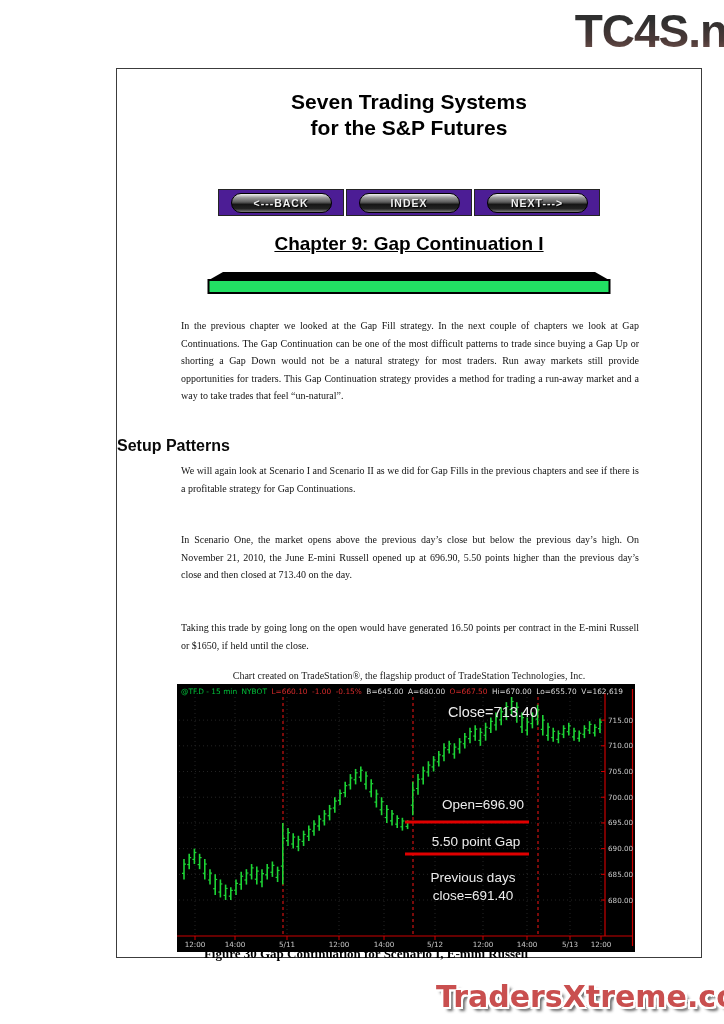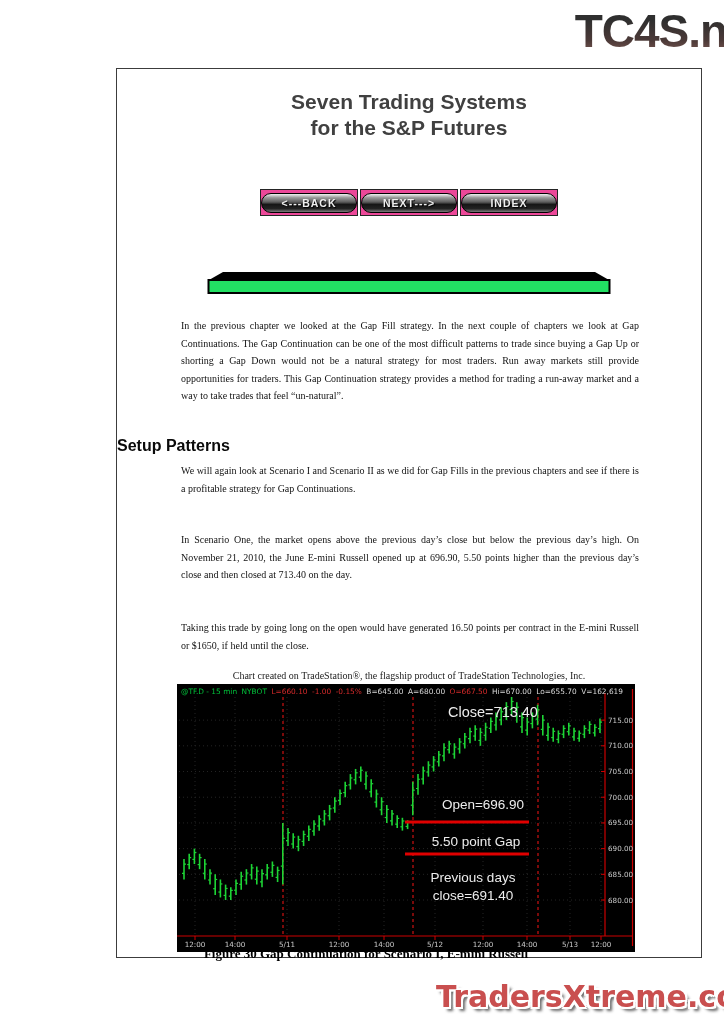--- a/index.html
+++ b/index.html
@@ -16,26 +16,26 @@
 
   
   .page {
     position:absolute; left:68px; top:68px; width:586px; height:890px;
     background:#fff; border:1px solid #3c3c3c;
   }
 
   .book-title {
     position:absolute; top:20px; left:0; right:0; text-align:center;
     font-family:"Liberation Sans", sans-serif; font-weight:bold; font-size:21px;
-    line-height:26px; color:#404040;
+    line-height:26px; color:#000000;
   }
 
   .nav-bar { position:absolute; top:120px; left:0; right:0; display:flex; justify-content:center; gap:2px; }
   .nav-tile {
-    width:98px; height:27px; background:#ec4899; border:1px solid #242424;
+    width:126px; height:27px; background:#4c1d95; border:1px solid #242424;
     display:flex; align-items:center; justify-content:center; cursor:pointer;
   }
   .nav-pill {
     width:101px; height:20px; border-radius:10px;
     background:linear-gradient(180deg,#f2f2f2 0%,#9a9a9a 20%,#5d5d5d 45%,#161616 58%,#232323 82%,#7d7d7d 100%);
     border:1px solid #000; display:flex; align-items:center; justify-content:center;
   }
   .nav-label {
     font-family:"Liberation Sans", sans-serif; font-weight:bold; font-size:10.5px;
     letter-spacing:1px; color:#efefef; text-shadow:1px 1px 1px #000;
@@ -112,30 +112,31 @@
     </div>
 
     <div class="nav-bar">
       <div class="nav-tile">
         <div class="nav-pill">
           <span class="nav-label">&lt;---BACK</span>
         </div>
       </div>
       <div class="nav-tile">
         <div class="nav-pill">
-          <span class="nav-label">NEXT---&gt;</span>
+          <span class="nav-label">INDEX</span>
         </div>
       </div>
       <div class="nav-tile">
         <div class="nav-pill">
-          <span class="nav-label">INDEX</span>
+          <span class="nav-label">NEXT---&gt;</span>
         </div>
       </div>
     </div>
 
+    <div class="chapter-title">Chapter 9: Gap Continuation I</div>
 
     <div class="divider-bar">
       <svg width="404" height="24">
         <polygon points="16,1 388,1 402,9 2,9" fill="#000"></polygon>
         <rect x="1.5" y="9" width="401" height="13" fill="#22e063" stroke="#000" stroke-width="2"></rect>
       </svg>
     </div>
 
     <p class="body-par p1">In the previous chapter we looked at the Gap Fill strategy.  In the next couple of chapters we look at Gap Continuations.  The Gap Continuation can be one of the most difficult patterns to trade since buying a Gap Up or shorting a Gap Down would not be a natural strategy for most traders.  Run away markets still provide opportunities for traders.  This Gap Continuation strategy provides a method for trading a run-away market and a way to take trades that feel “un-natural”.</p>
 

